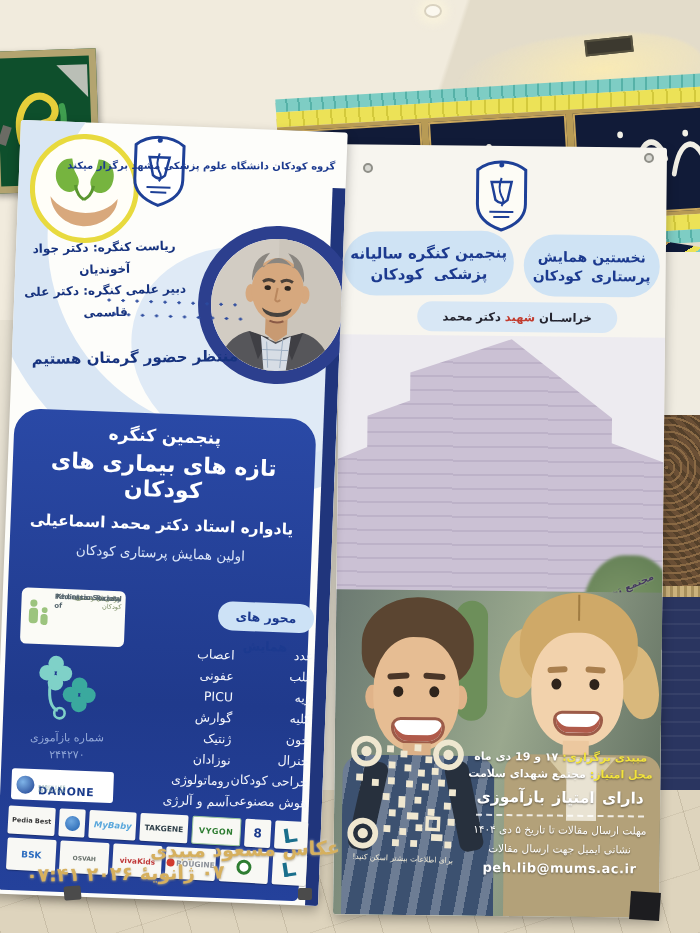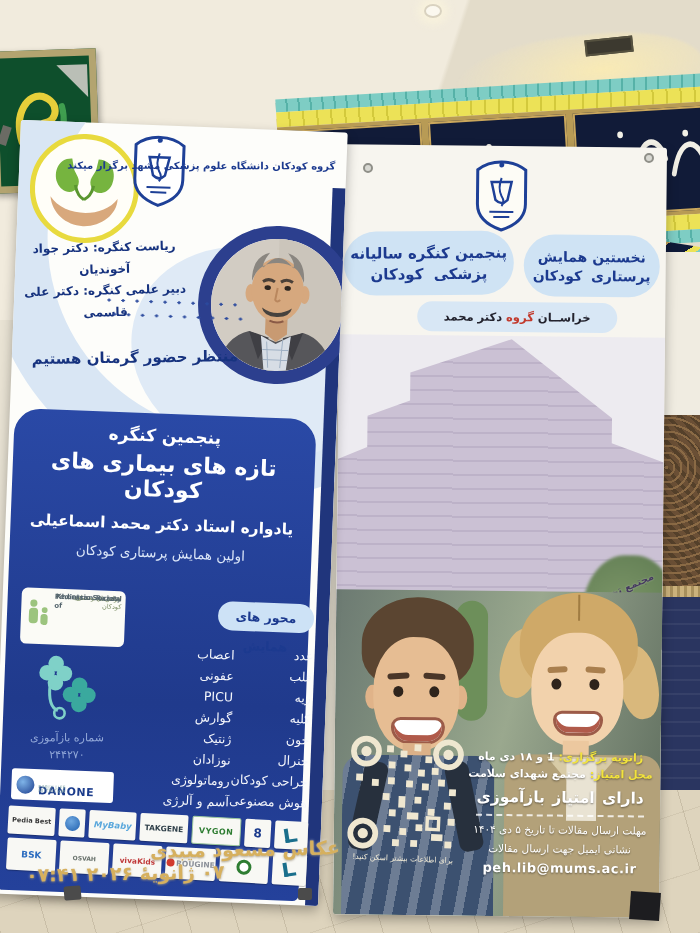--- a/index.html
+++ b/index.html
@@ -479,21 +479,21 @@
       <b>پنجمین کنگره سالیانه</b>
       <b class="sp2">پزشکی کودکان</b>
     </div>
     <div class="pill pill-first">
       <b>نخستین همایش</b>
       <b class="sp2">پرستاری کودکان</b>
     </div>
 
     <div class="memorial">
       <span style="position:relative">خراســان</span>
-      <span class="red">گروه</span>
+      <span class="red">شهید</span>
       <span style="position:relative">دکتر محمد اسماعیلی</span>
     </div>
 
     <div class="building">
       <div class="bldg-face"></div>
       <div class="tree1"></div>
       <div class="tree2"></div>
 
       <div class="arch"></div>
       <div class="bldg-window">
@@ -588,22 +588,22 @@
           <rect x="56" y="90" width="6" height="6"></rect>
           <rect x="74" y="84" width="10" height="6"></rect>
           <rect x="86" y="90" width="6" height="6"></rect>
         <rect x="70" y="70" width="10" height="10" fill="none" stroke="#efe7d0" stroke-width="3"></rect>
       </svg>
       <span class="qr-caption">برای اطلاعات بیشتر اسکن کنید!</span>
     </div>
 
     <div class="info">
       <div class="info-line">
-        <span class="lab">ژانویه برگزاری:</span>
-        <span style="position:relative">1 و ۱۸ دی ماه</span>
+        <span class="lab">میبدی برگزاری:</span>
+        <span style="position:relative">۱۷ و 19 دی ماه</span>
       </div>
       <div class="info-line">
         <span class="lab">محل امتیاز:</span>
         <span style="position:relative">مجتمع شهدای سلامت</span>
       </div>
       <div class="info-credit">دارای امتیاز بازآموزی</div>
       <div class="info-divider"></div>
       <div class="info-small">مهلت ارسال مقالات تا تاریخ ۵ دی ۱۴۰۴</div>
       <div class="info-small">نشانی ایمیل جهت ارسال مقالات</div>
       <div class="info-email">peh.lib@mums.ac.ir</div>

